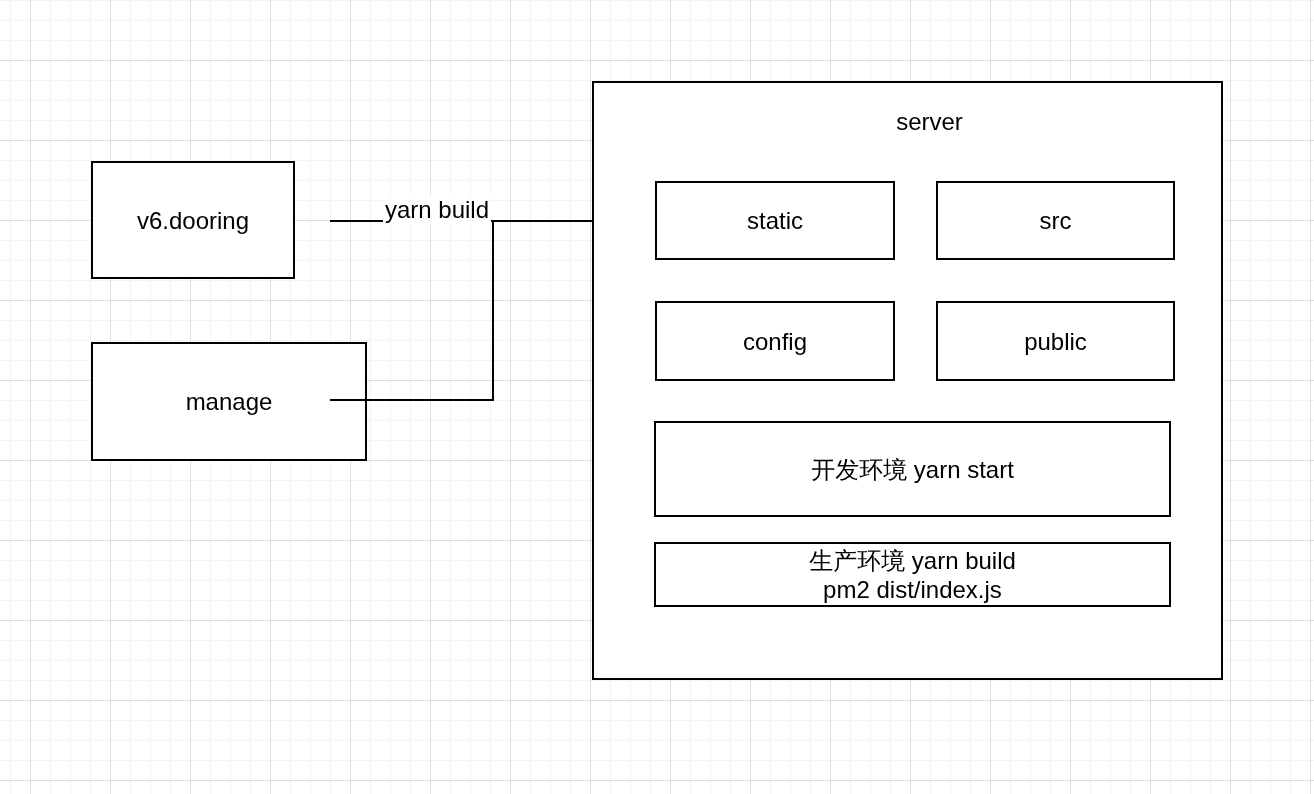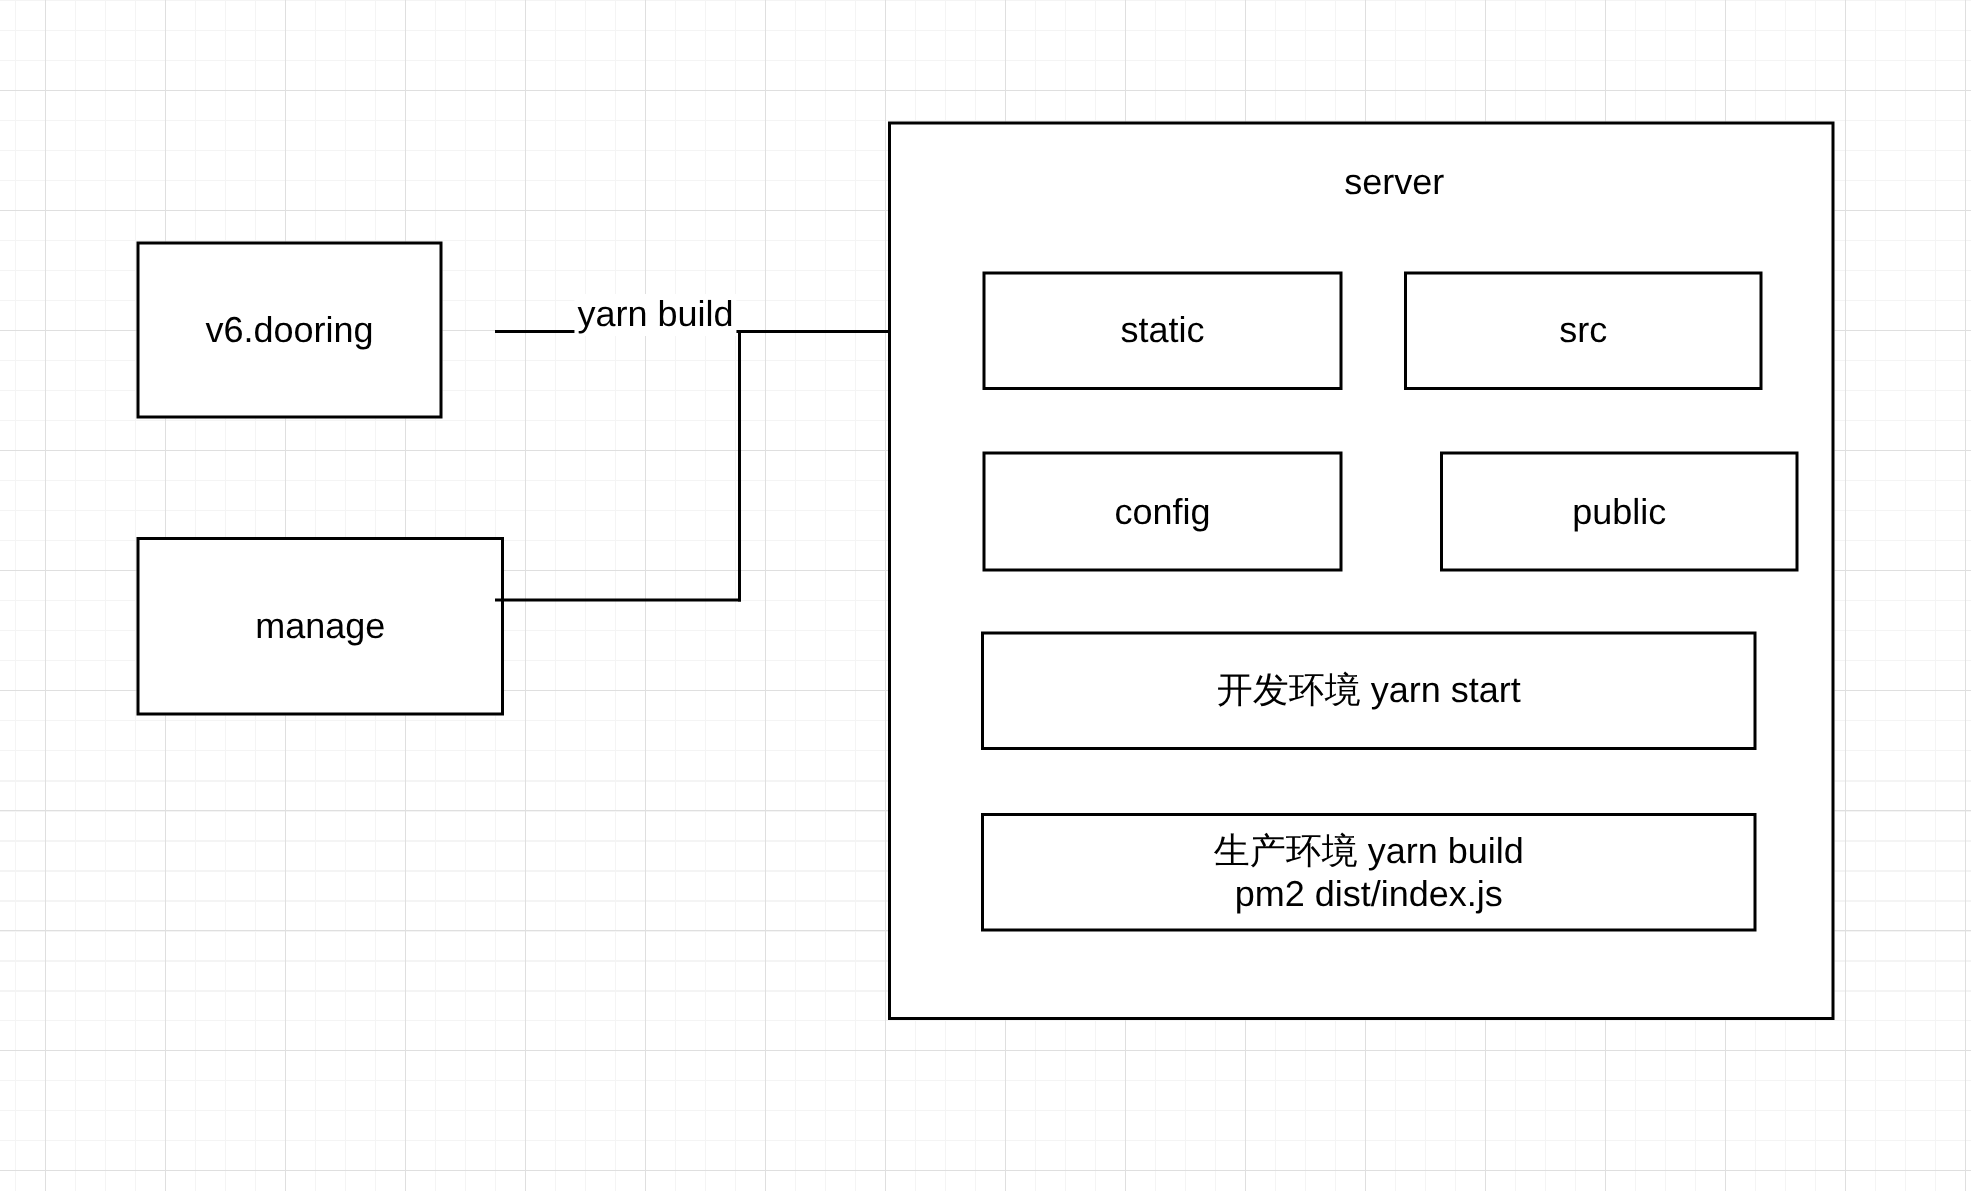--- a/index.html
+++ b/index.html
@@ -61,29 +61,29 @@
   .edge-label {
     position: absolute;
     transform: translate(-50%, -50%);
     background: #ffffff;
     padding: 0 2px;
     font-size: 24px;
     white-space: nowrap;
   }
   
   #n-v6      { left: 91px;  top: 161px; width: 204px; height: 118px; }
-  #n-manage  { left: 91px;  top: 358px; width: 245px; height: 119px; }
+  #n-manage  { left: 91px;  top: 342px; width: 276px; height: 119px; }
   #n-server  { left: 592px; top: 81px;  width: 631px; height: 599px; padding-left: 44px; }
   
   #n-static  { left: 61px;  top: 98px;  width: 240px; height: 79px; }
   #n-src     { left: 342px; top: 98px;  width: 239px; height: 79px; }
   #n-config  { left: 61px;  top: 218px; width: 240px; height: 80px; text-align: right; }
-  #n-public  { left: 342px; top: 218px; width: 239px; height: 80px; margin-left: 24px; }
-  #n-dev     { left: 60px;  top: 338px; width: 517px; height: 79px; }
-  #n-prod    { left: 60px;  top: 459px; width: 517px; height: 79px; }
+  #n-public  { left: 342px; top: 218px; width: 239px; height: 80px; }
+  #n-dev     { left: 60px;  top: 338px; width: 517px; height: 96px; }
+  #n-prod    { left: 60px;  top: 459px; width: 517px; height: 65px; }
   
   #e-build-h   { left: 330px; top: 220px; width: 312px; height: 2px; }
   #e-build-arrow { left: 641px; top: 213px; }
   #e-join-v    { left: 492px; top: 220px; width: 2px;  height: 181px; }
   #e-manage-h  { left: 330px; top: 399px; width: 164px; height: 2px; }
   #e-build-label { left: 437px; top: 210px; }
 </style>
 </head>
 <body>
 

